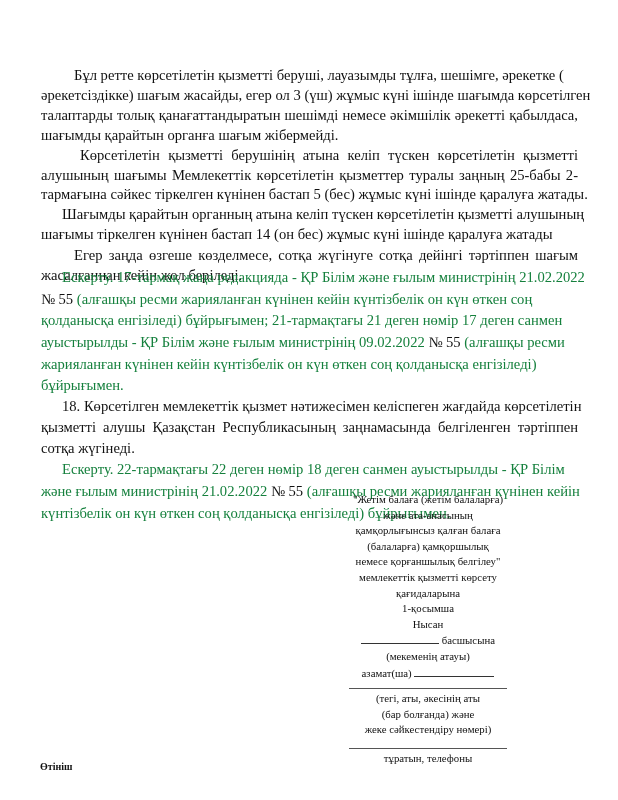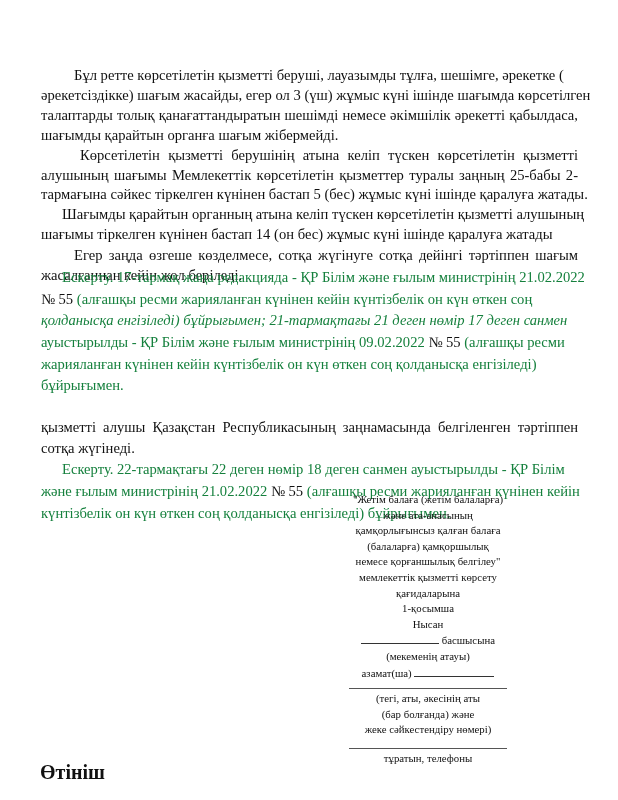--- a/index.html
+++ b/index.html
@@ -8,21 +8,21 @@
   .page { position: absolute; left: 0; top: 0; width: 588px; height: 800px; margin-top: 28px; }
   .ln { position: absolute; white-space: nowrap; font-size: 14.6px; line-height: 20px; }
   .red { color: #15803d; }
   .blk { color: #111; }
   .just { text-align: justify; text-align-last: justify; }
   .rblock { position: absolute; left: 333px; width: 190px; text-align: center;
             font-size: 10.8px; line-height: 15.6px; top: 464px; }
   .rblock div { white-space: nowrap; }
   .uline { display: inline-block; border-bottom: 1px solid #333; vertical-align: baseline; height: 11px; }
   .fullline { width: 158px; margin: 6px auto 2px auto; border-bottom: 1px solid #555; height: 1px; }
-  .title { position: absolute; left: 40px; top: 733px; font-size: 20px; font-weight: bold; }
+  .title { position: absolute; left: 40px; top: 733px; font-size: 10px; font-weight: bold; }
 </style>
 </head>
 <body>
 
 <div class="page">
 
   <div class="ln" style="left:74px; top:37px;">Бұл ретте көрсетілетін қызметті беруші, лауазымды тұлға, шешімге, әрекетке (</div>
   <div class="ln just" style="left:41px; top:57px; width:537px;">әрекетсіздікке) шағым жасайды, егер ол 3 (үш) жұмыс күні ішінде шағымда көрсетілген</div>
   <div class="ln just" style="left:41px; top:77px; width:537px;">талаптарды толық қанағаттандыратын шешімді немесе әкімшілік әрекетті қабылдаса,</div>
   <div class="ln" style="left:41px; top:97px;">шағымды қарайтын органға шағым жібермейді.</div>
@@ -34,27 +34,28 @@
   <div class="ln" style="left:62px; top:176px;">Шағымды қарайтын органның атына келіп түскен көрсетілетін қызметті алушының</div>
   <div class="ln" style="left:41px; top:196px;">шағымы тіркелген күнінен бастап 14 (он бес) жұмыс күні ішінде қаралуға жатады</div>
 
   <div class="ln just" style="left:74px; top:217px; width:504px;">Егер заңда өзгеше көзделмесе, сотқа жүгінуге сотқа дейінгі тәртіппен шағым</div>
   <div class="ln" style="left:41px; top:237px;">жасалғаннан кейін жол беріледі.</div>
 
   <div class="ln red" style="left:62px; top:238px; top:239px;">Ескерту. 17-тармақ жаңа редакцияда - ҚР Білім және ғылым министрінің 21.02.2022</div>
   <div class="ln" style="left:41px; top:261px;">
     <span class="blk">№ 55</span><span class="red"> (алғашқы ресми жарияланған күнінен кейін күнтізбелік он күн өткен соң</span>
   </div>
-  <div class="ln red" style="left:41px; top:282px;font-style:italic;">қолданысқа енгізіледі) бұйрығымен; 21-тармақтағы 21 деген нөмір 17 деген санмен</div>
+  <div class="ln red" style="left:41px; top:282px;">қолданысқа енгізіледі) бұйрығымен; 21-тармақтағы 21 деген нөмір 17 деген санмен</div>
   <div class="ln" style="left:41px; top:304px;">
     <span class="red">ауыстырылды - ҚР Білім және ғылым министрінің 09.02.2022 </span><span class="blk">№ 55</span><span class="red"> (алғашқы ресми</span>
   </div>
   <div class="ln red" style="left:41px; top:326px;">жарияланған күнінен кейін күнтізбелік он күн өткен соң қолданысқа енгізіледі)</div>
   <div class="ln red" style="left:41px; top:347px;">бұйрығымен.</div>
 
+  <div class="ln just" style="left:62px; top:368px; width:516px;">18. Көрсетілген мемлекеттік қызмет нәтижесімен келіспеген жағдайда көрсетілетін</div>
   <div class="ln just" style="left:41px; top:389px; width:537px;">қызметті алушы Қазақстан Республикасының заңнамасында белгіленген тәртіппен</div>
   <div class="ln" style="left:41px; top:410px;">сотқа жүгінеді.</div>
 
   <div class="ln red" style="left:62px; top:431px;">Ескерту. 22-тармақтағы 22 деген нөмір 18 деген санмен ауыстырылды - ҚР Білім</div>
   <div class="ln" style="left:41px; top:453px;">
     <span class="red">және ғылым министрінің 21.02.2022 </span><span class="blk">№ 55</span><span class="red"> (алғашқы ресми жарияланған күнінен кейін</span>
   </div>
   <div class="ln red" style="left:41px; top:475px;">күнтізбелік он күн өткен соң қолданысқа енгізіледі) бұйрығымен.</div>
 
   <div class="rblock">

